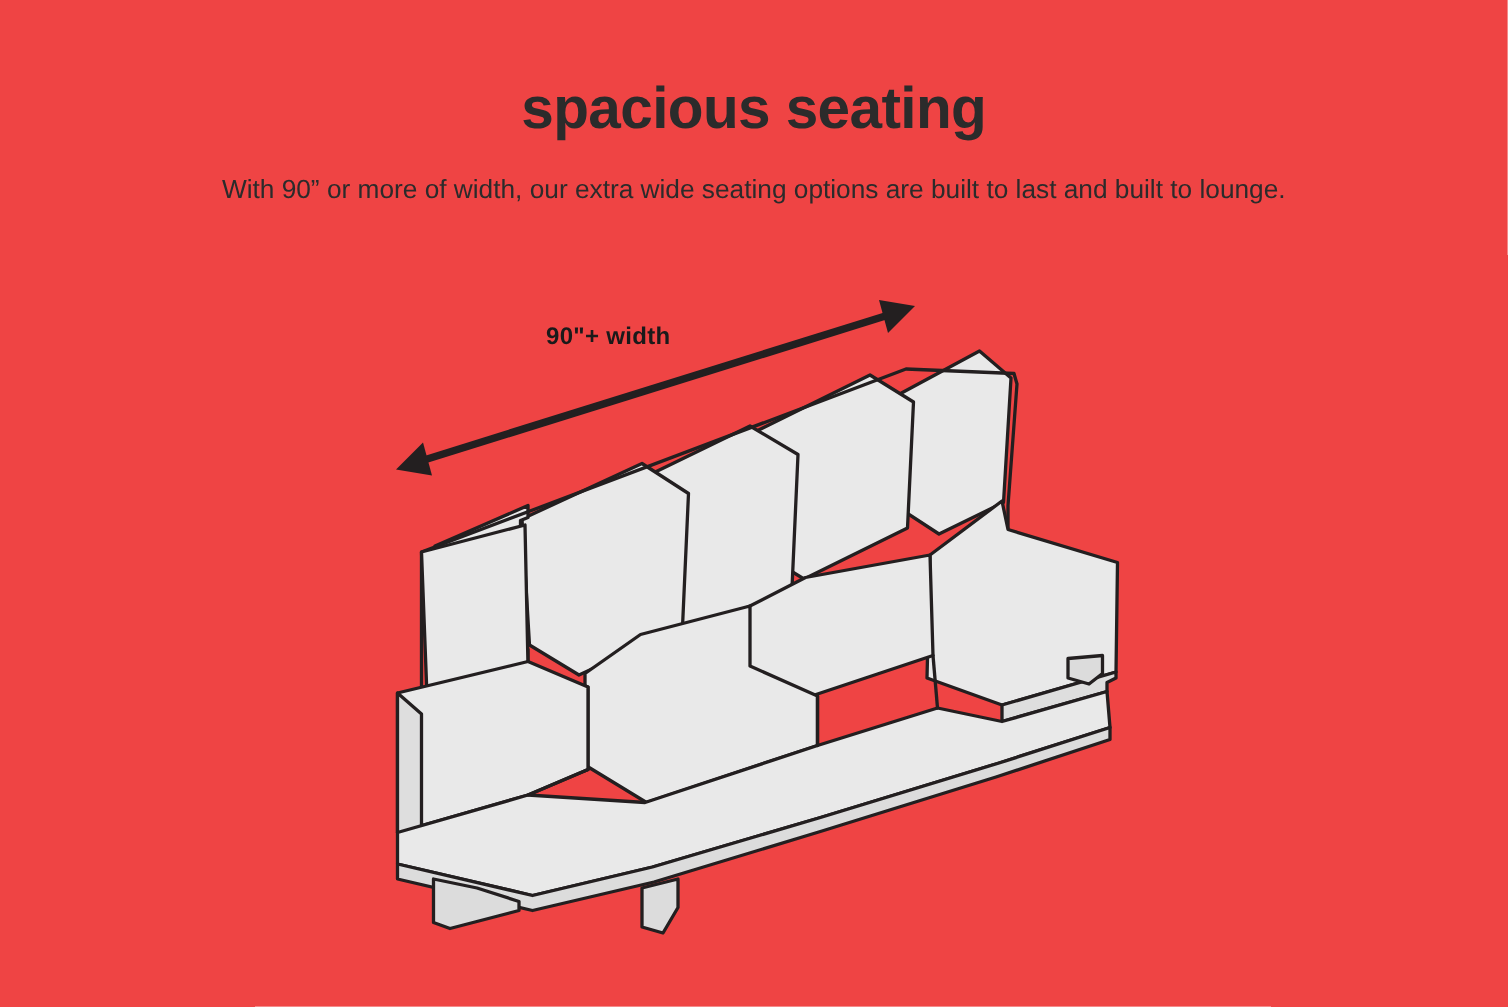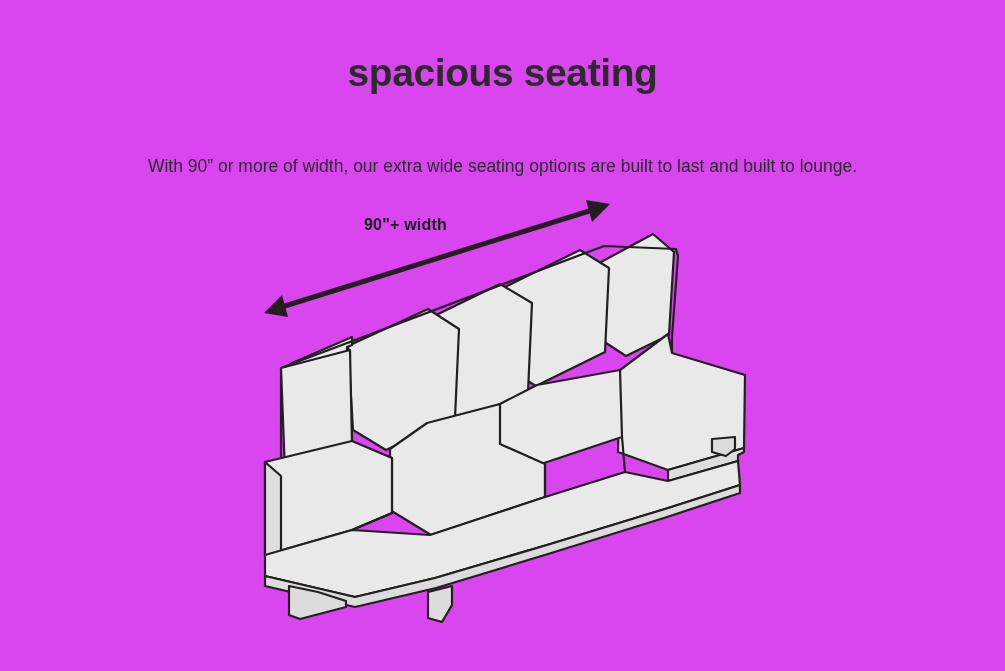--- a/index.html
+++ b/index.html
@@ -12,21 +12,21 @@
     height: 671px;
     font-family: "Liberation Sans", sans-serif;
     color: #231f20;
     overflow: hidden;
     position: relative;
   }
   .page {
     position: relative;
     width: 1005px;
     height: 671px;
-    background: #d946ef;
+    background: #ef4444;
   }
   .headline {
     position: absolute;
     top: 52px;
     left: 0;
     width: 1005px;
     text-align: center;
     font-size: 39px;
     font-weight: bold;
     letter-spacing: -0.4px;
@@ -36,21 +36,20 @@
   .subcopy {
     position: absolute;
     top: 114px;
     left: 0;
     width: 1005px;
     text-align: center;
     font-size: 17.5px;
     font-weight: normal;
     color: #2b2b2b;
     line-height: 1.45;
-    margin-top: 40px;
   }
   .subcopy .line {
     display: block;
   }
   .dim-label {
     position: absolute;
     top: 216px;
     left: 364px;
     font-size: 16px;
     font-weight: bold;

